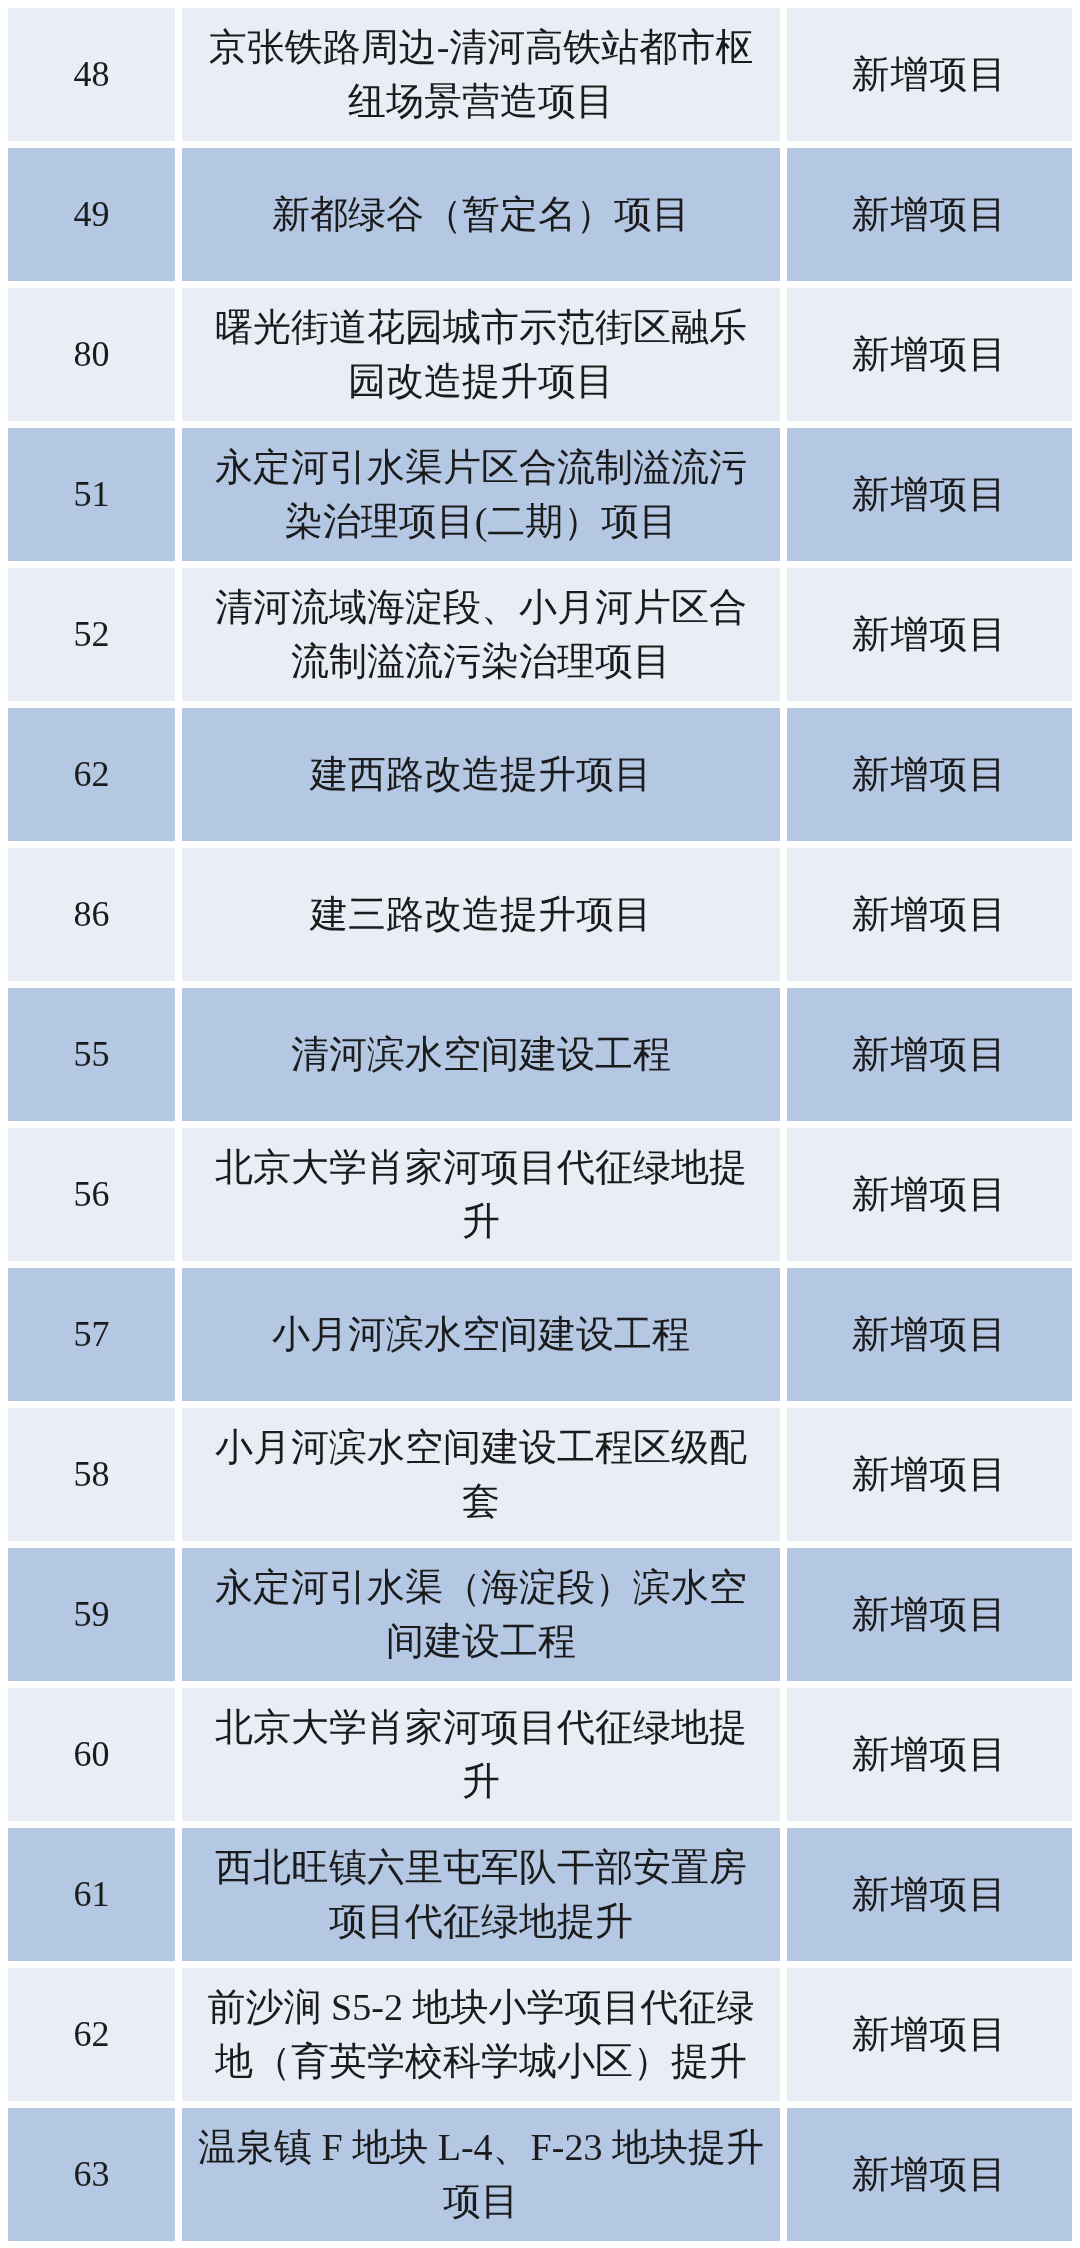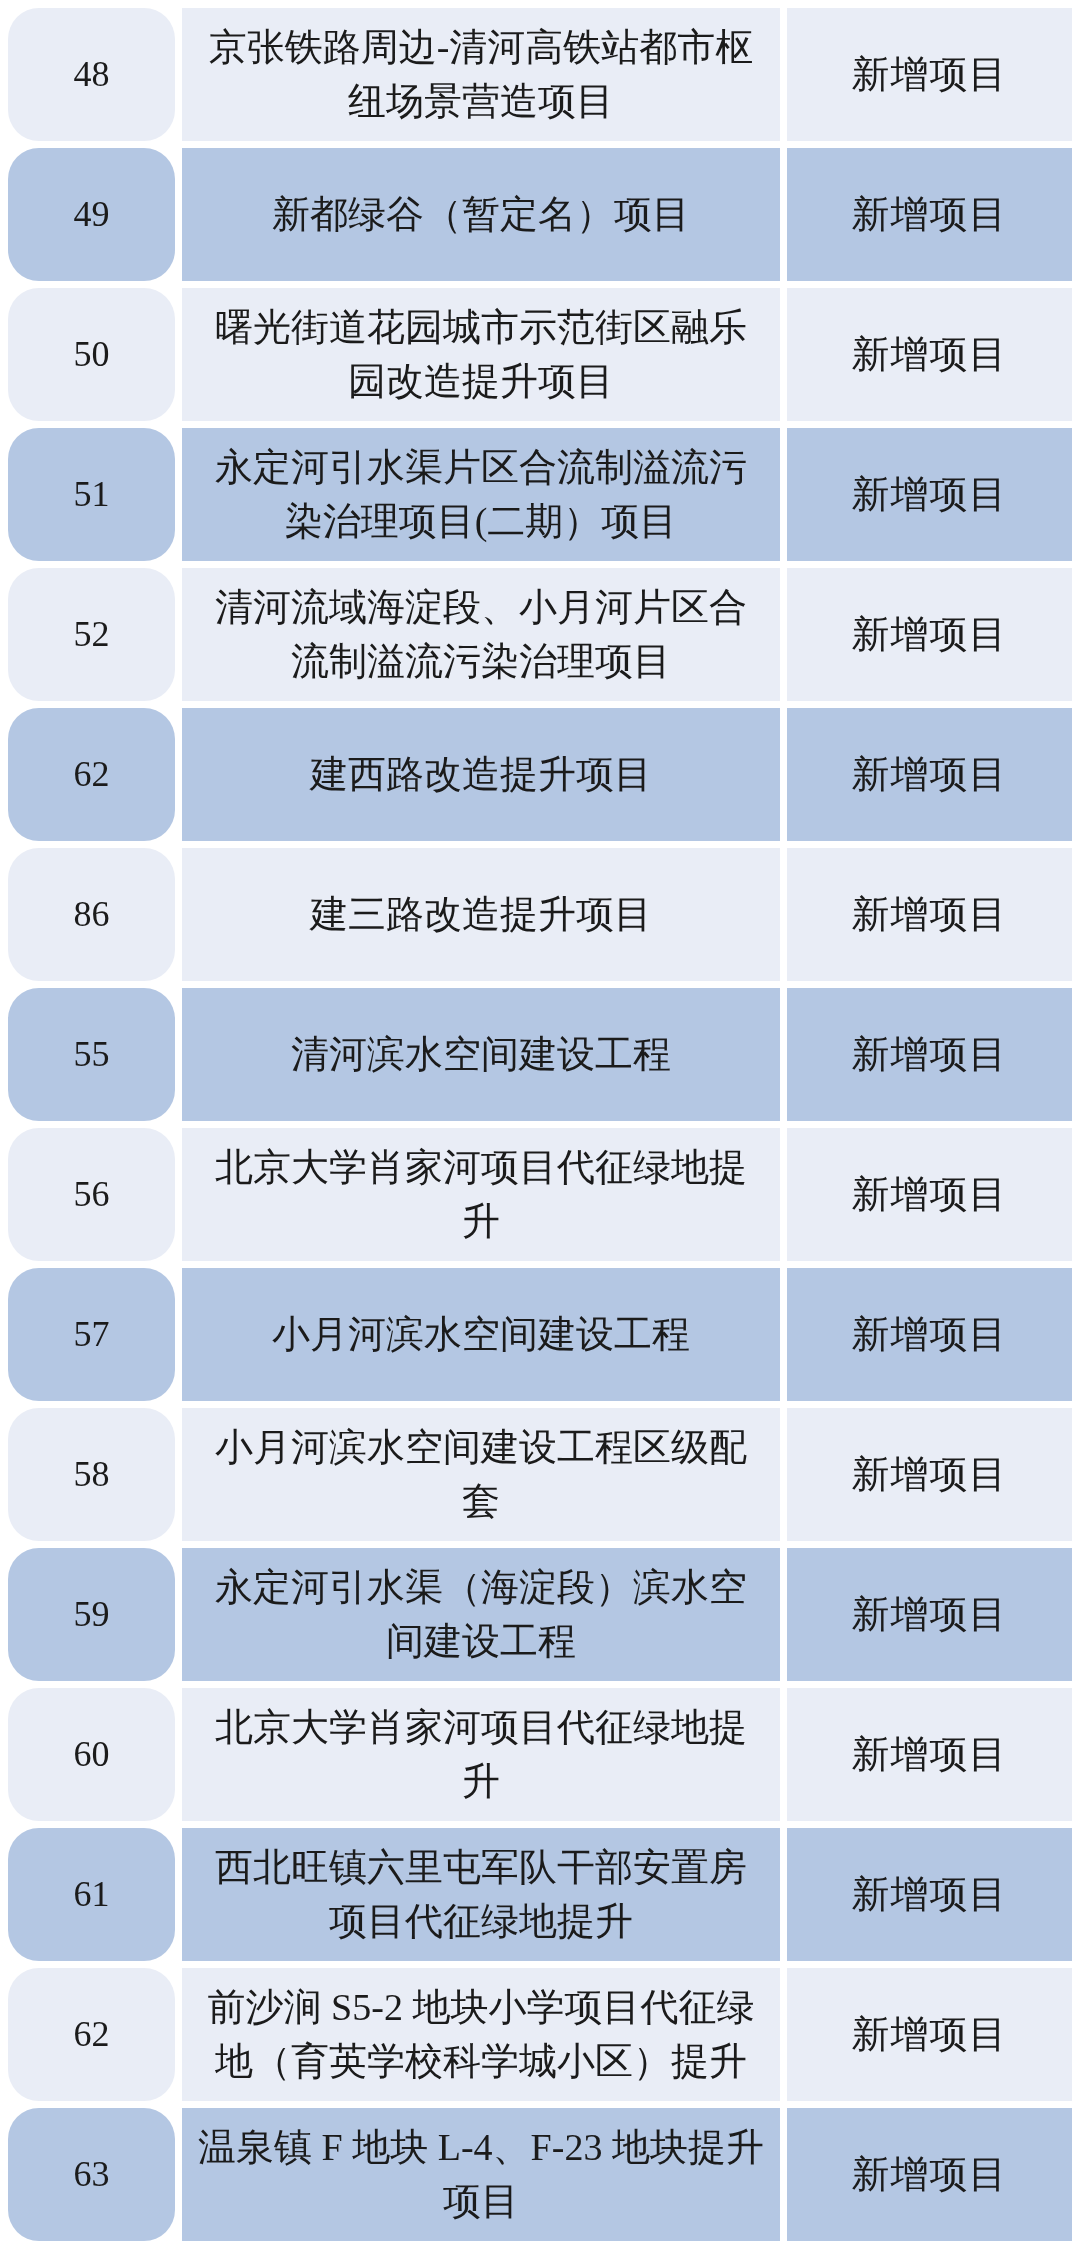--- a/index.html
+++ b/index.html
@@ -29,38 +29,38 @@
     align-items: center;
     justify-content: center;
     text-align: center;
     box-sizing: border-box;
     color: var(--text-color, #1b1b1b);
     font-size: 38px;
     line-height: 1.40;
   }
   .light { background: var(--row-light, #e9edf6); }
   .dark  { background: var(--row-dark,  #b4c7e3); }
-  .num-cell  { font-size: 36px; border-radius: 31px; }
+  .num-cell  { font-size: 36px; }
   .name-cell { padding: 12px 16px; }
   .cat-cell  { letter-spacing: 1px; }
 </style>
 </head>
 <body>
 
 <div class="page">
   <div class="project-table">
   <div class="cell num-cell light">48</div>
   <div class="cell name-cell light">京张铁路周边-清河高铁站都市枢纽场景营造项目</div>
   <div class="cell cat-cell light">新增项目</div>
 
   <div class="cell num-cell dark">49</div>
   <div class="cell name-cell dark">新都绿谷（暂定名）项目</div>
   <div class="cell cat-cell dark">新增项目</div>
 
-  <div class="cell num-cell light">50</div>
+  <div class="cell num-cell light">80</div>
   <div class="cell name-cell light">曙光街道花园城市示范街区融乐园改造提升项目</div>
   <div class="cell cat-cell light">新增项目</div>
 
   <div class="cell num-cell dark">51</div>
   <div class="cell name-cell dark">永定河引水渠片区合流制溢流污染治理项目(二期）项目</div>
   <div class="cell cat-cell dark">新增项目</div>
 
   <div class="cell num-cell light">52</div>
   <div class="cell name-cell light">清河流域海淀段、小月河片区合流制溢流污染治理项目</div>
   <div class="cell cat-cell light">新增项目</div>

